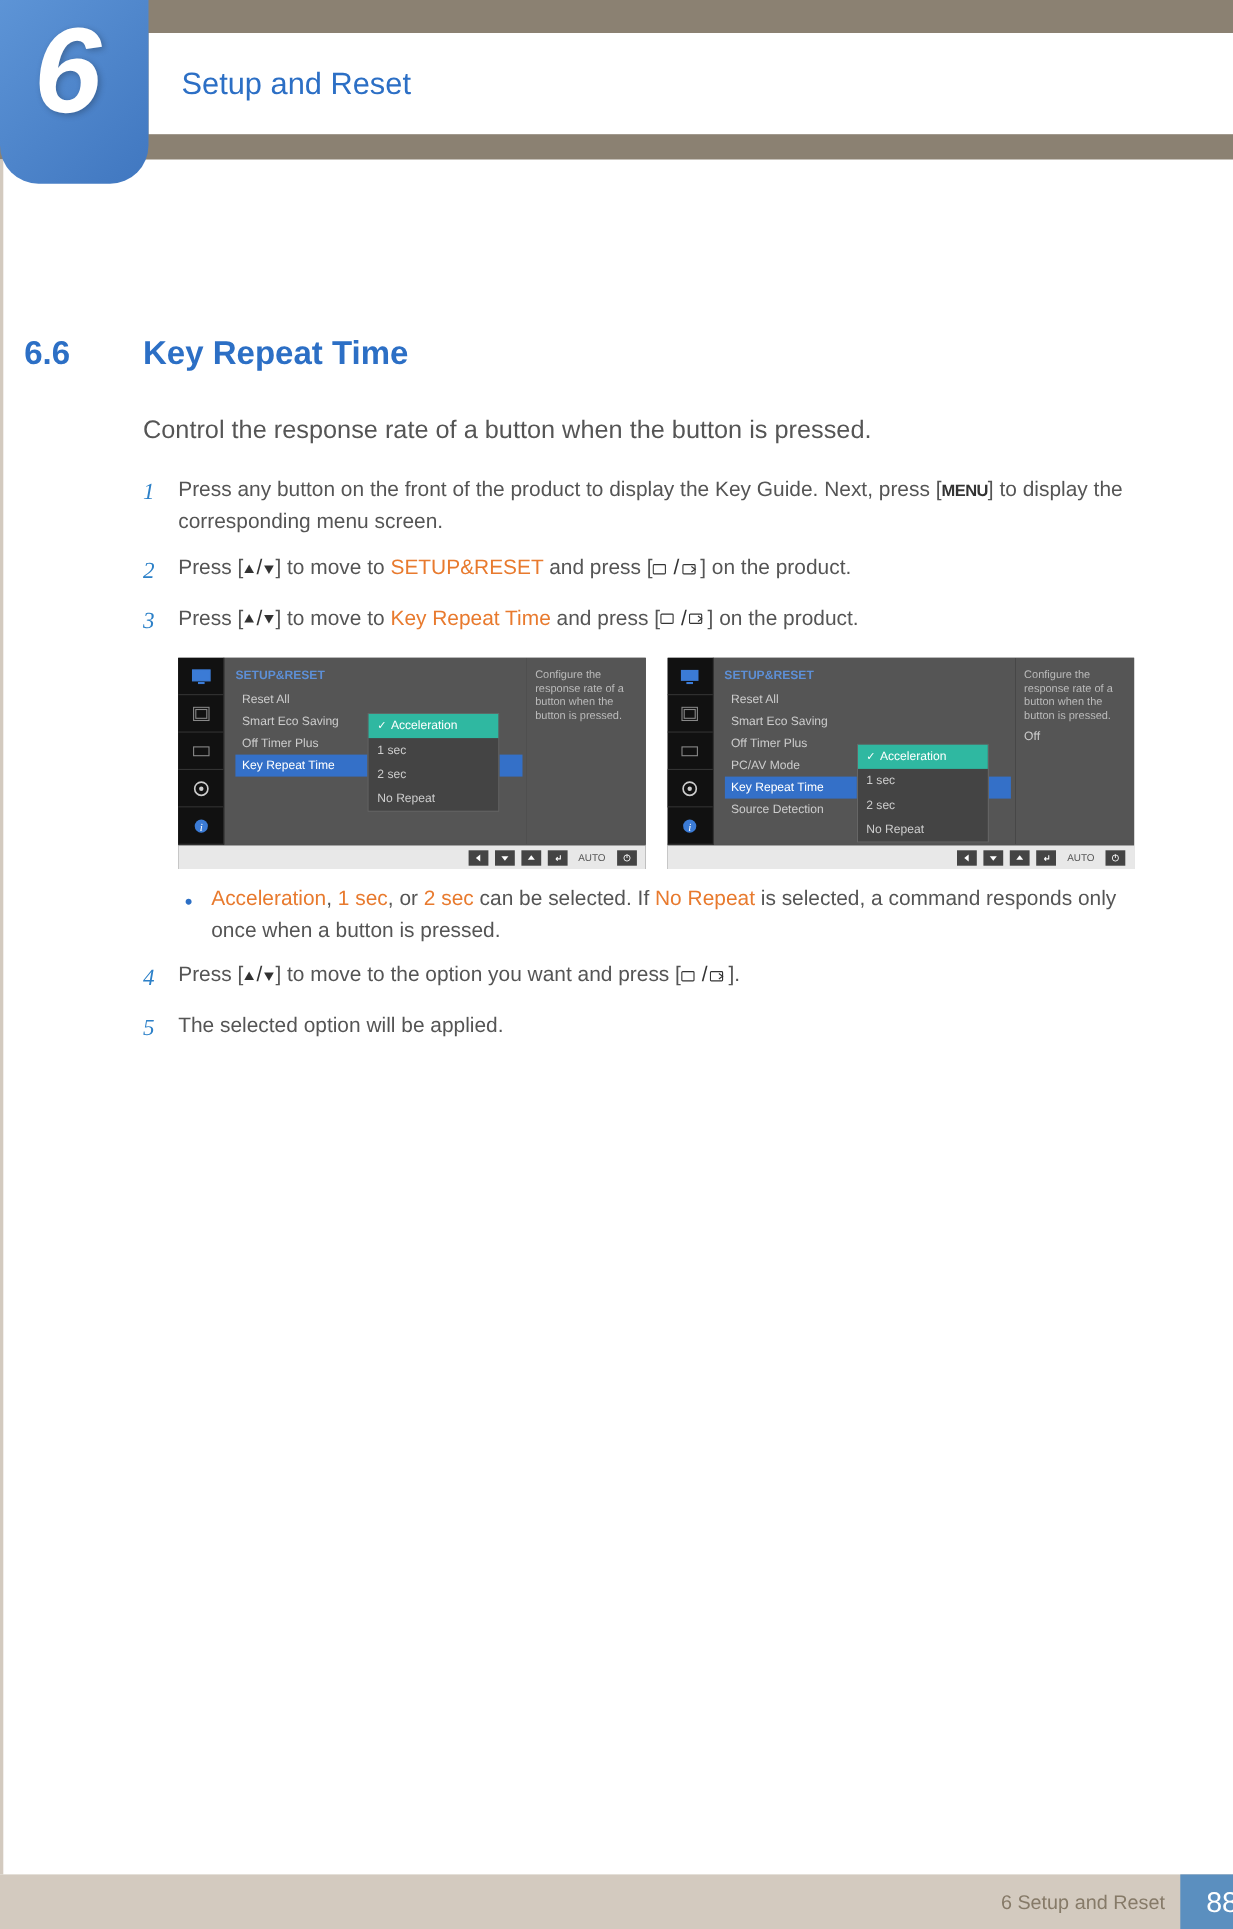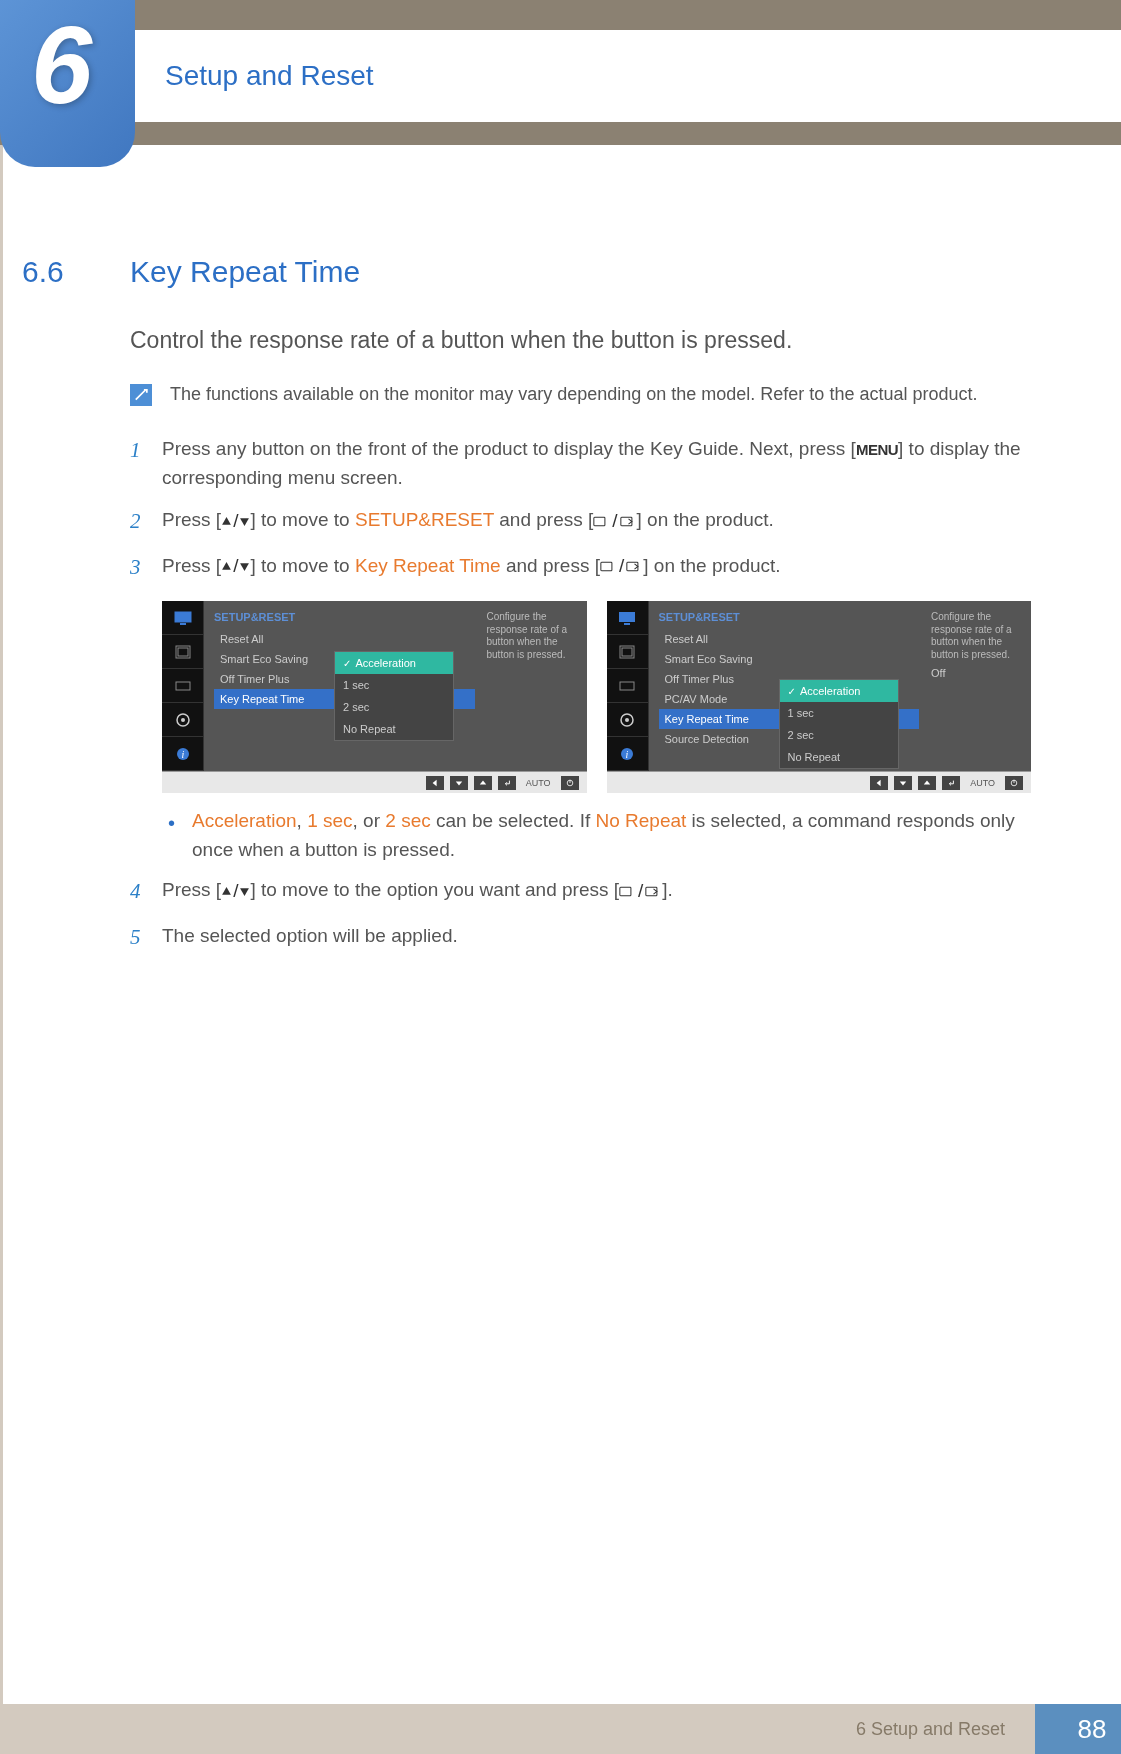--- a/index.html
+++ b/index.html
@@ -49,21 +49,21 @@
     padding-left: 30px;
   }
   .chapter-title {
     font-size: 28px;
     color: #2c6fc5;
     font-weight: normal;
   }
   .content {
     padding: 80px 90px 0 0;
   }
-  .section-row { display: flex; margin-top: 30px; }
+  .section-row { display: flex; margin-top: 80px; font-weight: bold; }
   .section-num {
     width: 130px;
     text-align: left;
     padding-left: 22px;
     font-size: 30px;
     color: #2c6fc5;
   }
   .section-title {
     font-size: 30px;
     color: #2c6fc5;
@@ -137,22 +137,22 @@
     position: absolute;
     bottom: 0;
     left: 0; right: 0;
     height: 50px;
     background: #d3cabf;
     display: flex;
     align-items: center;
     justify-content: flex-end;
     padding-right: 0;
   }
-  .footer-text { color: #867a68; font-size: 18px; margin-right: 30px; }
-  .page-block { width: 86px; height: 50px; background:#5b8fbf; display:flex;align-items:center;justify-content:center;color:#fff;font-size:26px;padding-left:28px; }
+  .footer-text { color: #867a68; font-size: 18px; margin-right: 14px; }
+  .page-block { width: 48px; height: 50px; background:#5b8fbf; display:flex;align-items:center;justify-content:center;color:#fff;font-size:26px;padding-left:28px; }
   .left-accent { position:absolute; left:0; top:145px; bottom:50px; width:3px; background:#d3cabf; }
 </style>
 </head>
 <body>
 
 <div class="left-accent"></div>
 
 <div class="header-bar">
   <div class="chapter-block">
     <span>6</span>
@@ -164,28 +164,20 @@
 
 <div class="content">
   <div class="section-row">
     <div class="section-num">6.6</div>
     <div class="section-title">Key Repeat Time</div>
   </div>
 
   <div class="body-block">
     <div class="intro-text">Control the response rate of a button when the button is pressed.</div>
 
-    <div class="note-row">
-      <div class="note-icon">
-        <svg viewBox="0 0 24 24" fill="none" stroke="#fff" stroke-width="3">
-            <path d="M3 20 L20 3 M17 3 L22 3 L22 8"></path>
-          </svg>
-      </div>
-      <div class="note-text">The functions available on the monitor may vary depending on the model. Refer to the actual product.</div>
-    </div>
 
 
     <div class="steps">
 
       <div class="step">
         <div class="step-num">1</div>
         <div class="step-body">
           <span>Press any button on the front of the product to display the Key Guide. Next, press [</span><span class="menu-label">MENU</span><span>] to display the corresponding menu screen.</span>
         </div>
       </div>

